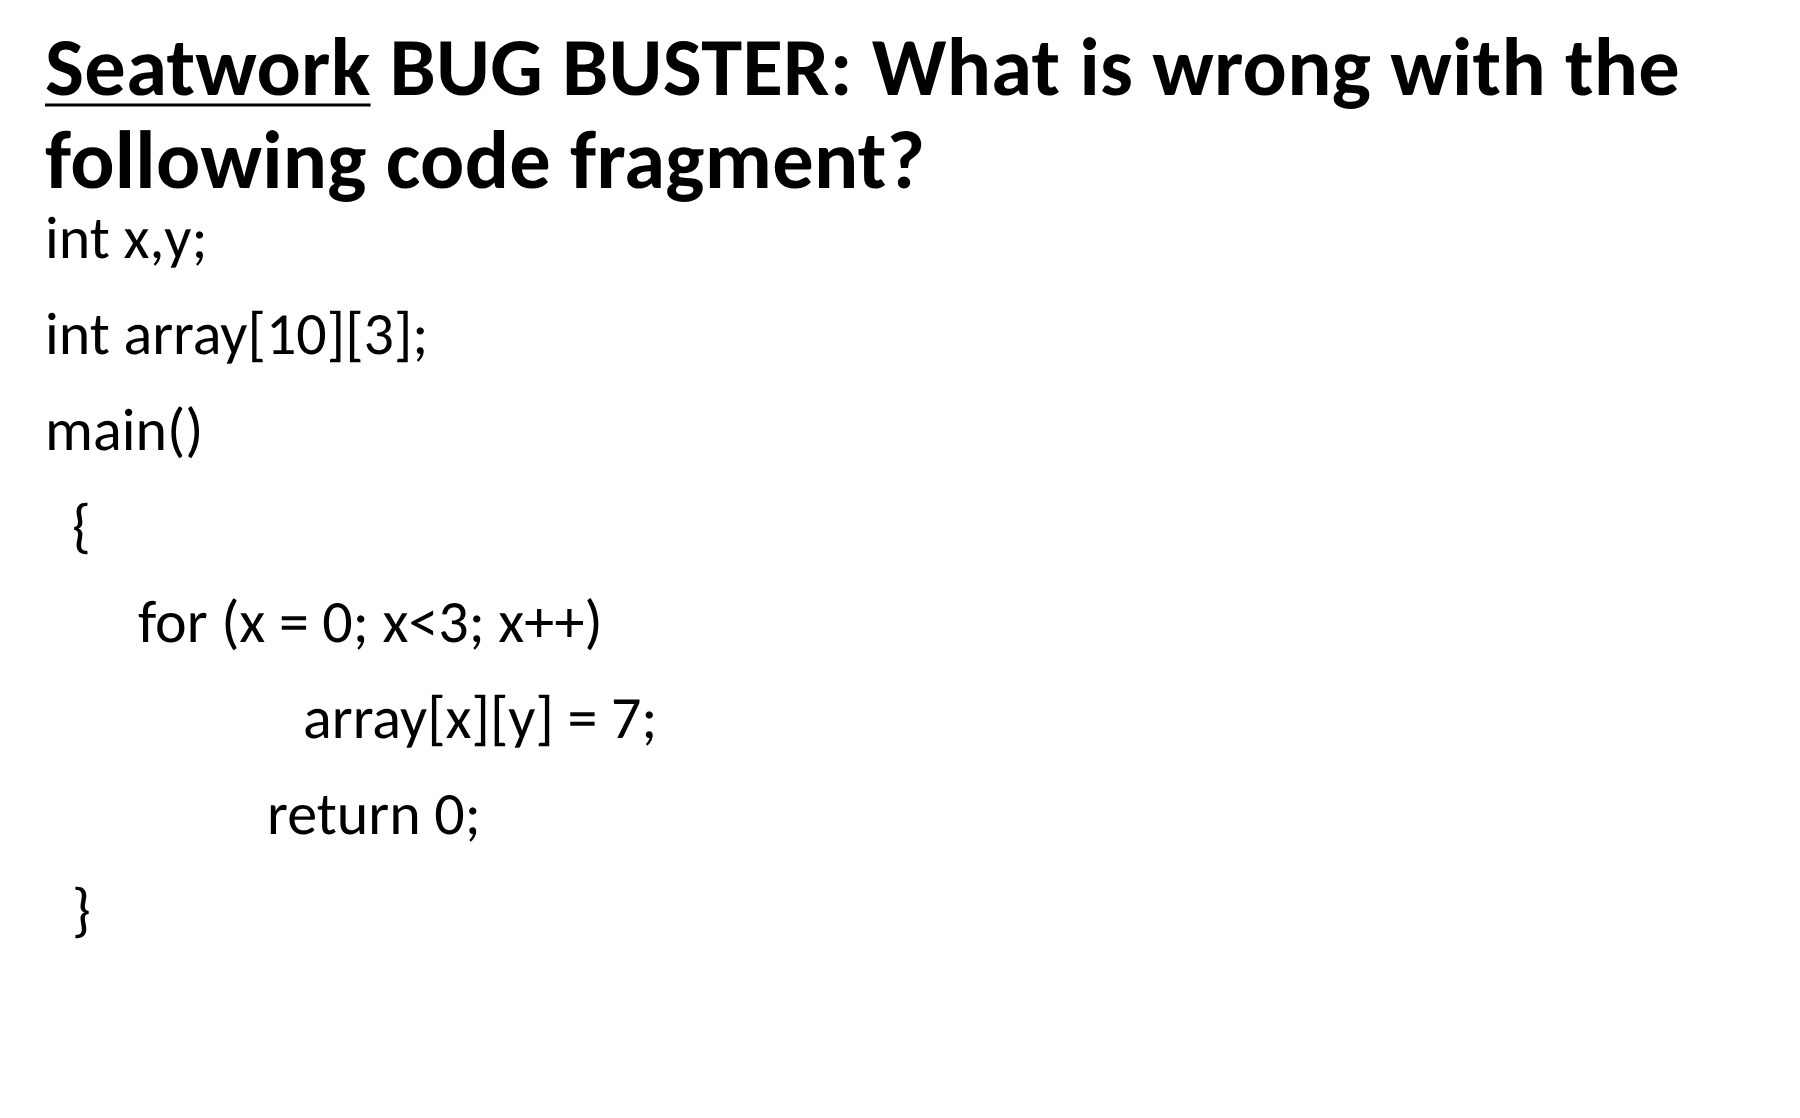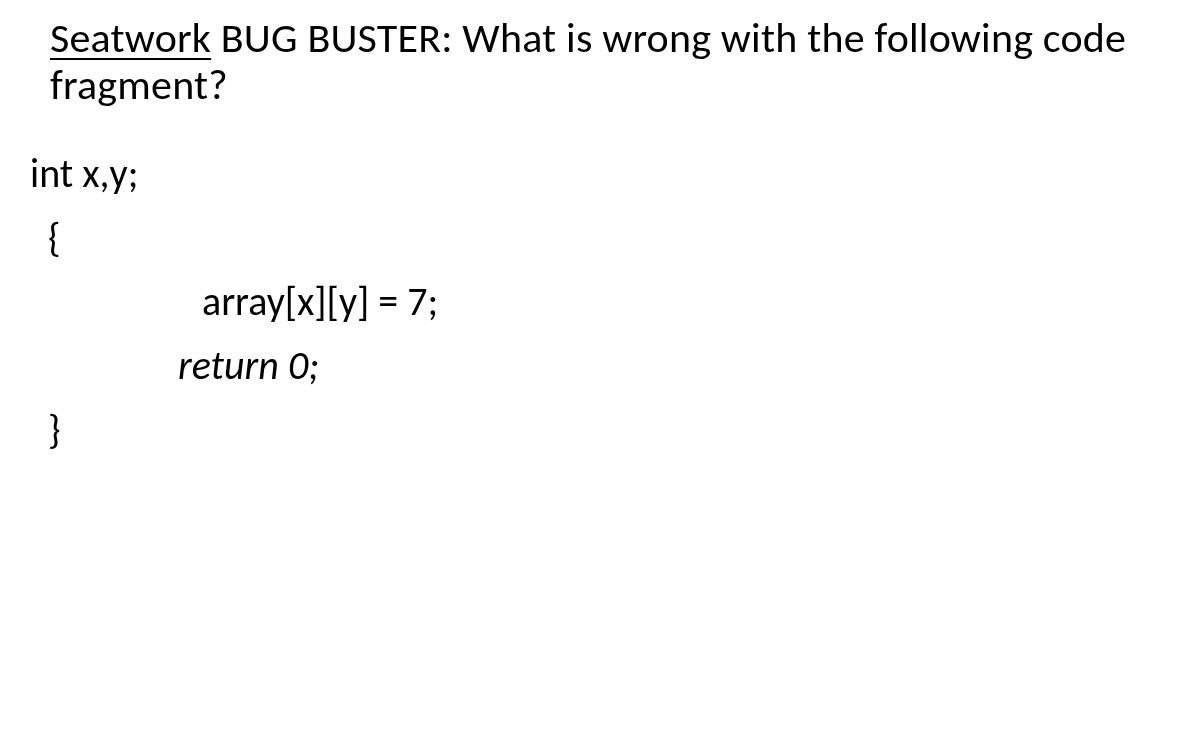--- a/index.html
+++ b/index.html
@@ -10,50 +10,51 @@
     height: 745px;
     overflow: hidden;
   }
   body {
     font-family: Calibri, "Segoe UI", Arial, sans-serif;
     color: #000000;
     padding: 14px 30px 0 30px;
     box-sizing: border-box;
   }
   .title {
-    font-size: 42px;
+    font-size: 55px;
     line-height: 1.12;
-    font-weight: 400;
+    font-weight: 700;
     letter-spacing: 0.2px;
-    margin-left: 20px;
   }
   .title .seatwork {
     text-decoration: underline;
     text-decoration-thickness: 2px;
     text-underline-offset: 6px;
   }
   .code {
     font-size: 40px;
     line-height: 1.6;
     font-weight: 400;
-    margin-top: 44px;
   }
   .code .l1 { margin-top: -10px; }
   .code .l5 { padding-left: 62px; }
   .code .l6 { padding-left: 128px; }
   .code .l7 { padding-left: 172px; }
-  .code .l8 { padding-left: 148px; font-style: italic; }
+  .code .l8 { padding-left: 148px; }
   .indent-brace { padding-left: 18px; }
 </style>
 </head>
 <body>
 
 <div class="title">
   <span class="seatwork">Seatwork</span><span> BUG BUSTER: What is wrong with the following code fragment?</span>
 </div>
 
 <div class="code">
   <div class="l1">int x,y;</div>
+  <div>int array[10][3];</div>
+  <div>main()</div>
   <div class="indent-brace">{</div>
+  <div class="l5">for (x = 0; x&lt;3; x++)</div>
   <div class="l7">array[x][y] = 7;</div>
   <div class="l8">return 0;</div>
   <div class="indent-brace">}</div>
 </div>
 
 </body></html>

